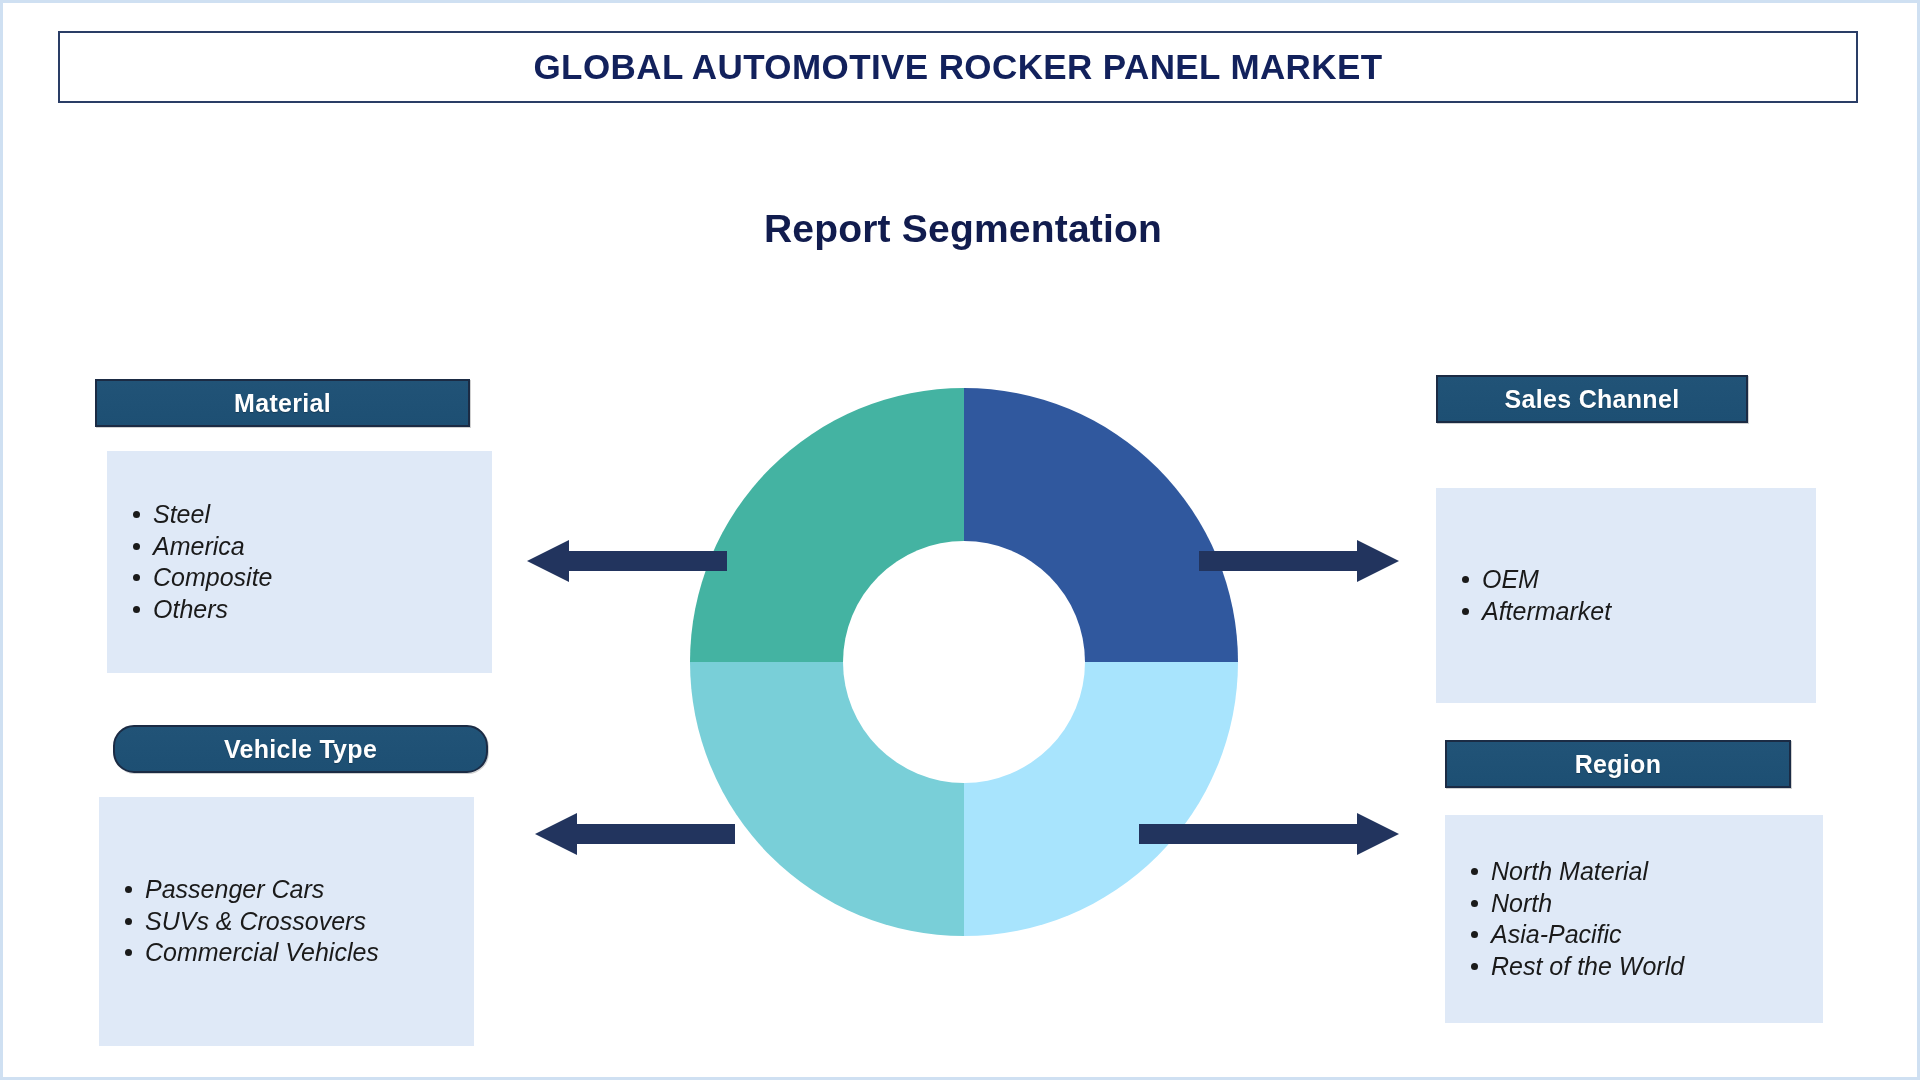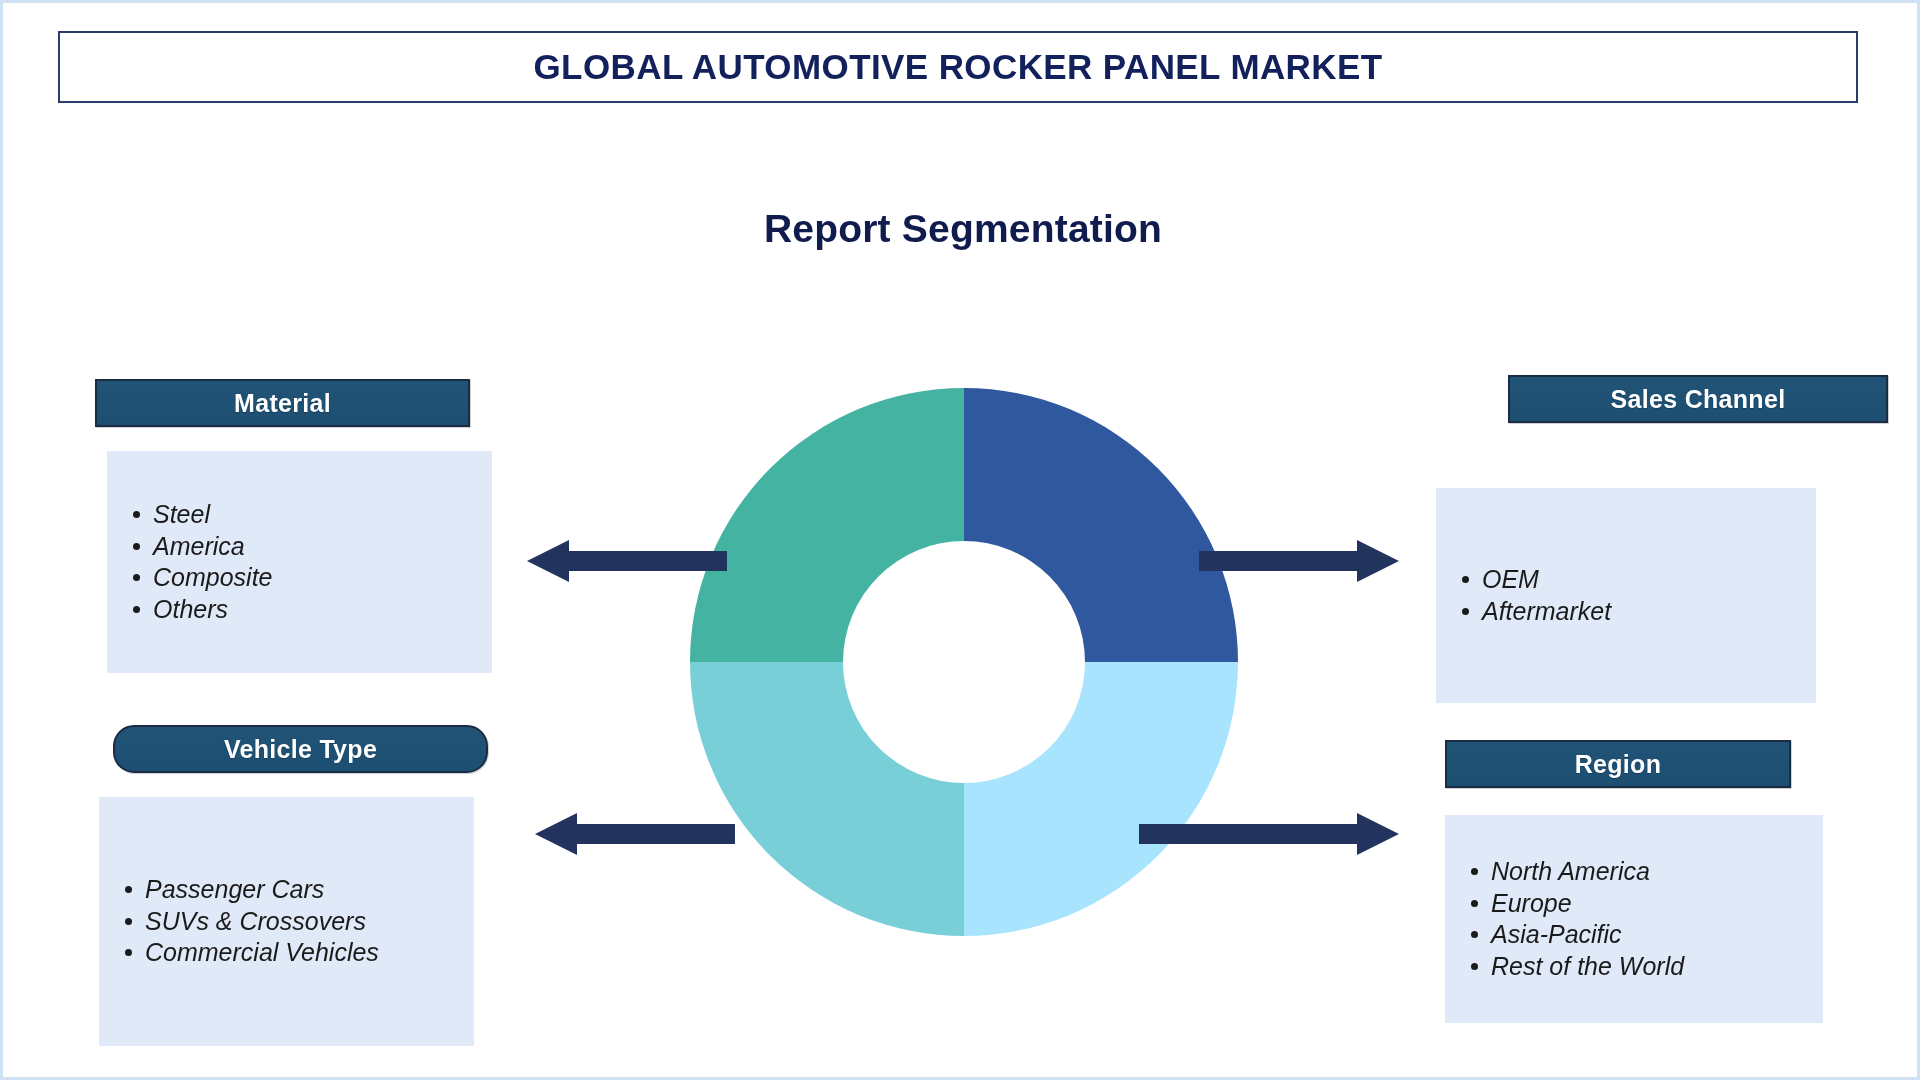--- a/index.html
+++ b/index.html
@@ -104,21 +104,21 @@
     background: #1a1a1a;
   }
 
   
   #header-material  { left: 92px;  top: 376px;  width: 375px; }
   #body-material    { left: 104px;  top: 448px;  width: 385px; height: 222px; }
 
   #header-vehicle   { left: 110px;  top: 722px;  width: 375px; border-radius: 21px; }
   #body-vehicle     { left: 96px;  top: 794px;  width: 375px; height: 249px; }
 
-  #header-sales     { left: 1505px; top: 372px;  width: 380px; }
+  #header-sales     { left: 1433px; top: 372px;  width: 312px; }
   #body-sales       { left: 1433px; top: 447px;  width: 380px; height: 215px; margin-top: 38px; }
 
   #header-region    { left: 1442px; top: 737px;  width: 346px; }
   #body-region      { left: 1442px; top: 812px;  width: 378px; height: 208px; }
 
   
   #donut {
     position: absolute;
     left: 686px;
     top: 384px;
@@ -215,20 +215,20 @@
       <li>OEM</li>
       <li>Aftermarket</li>
     </ul>
   </div>
 
   <div class="seg-header" id="header-region">
     <span class="seg-header-label">Region</span>
   </div>
   <div class="seg-body" id="body-region">
     <ul class="seg-list">
-      <li>North America</li>
-      <li>Europe</li>
+      <li>North Material</li>
+      <li>North</li>
       <li>Asia-Pacific</li>
       <li>Rest of the World</li>
     </ul>
   </div>
 
 </div>
 
 </body></html>

